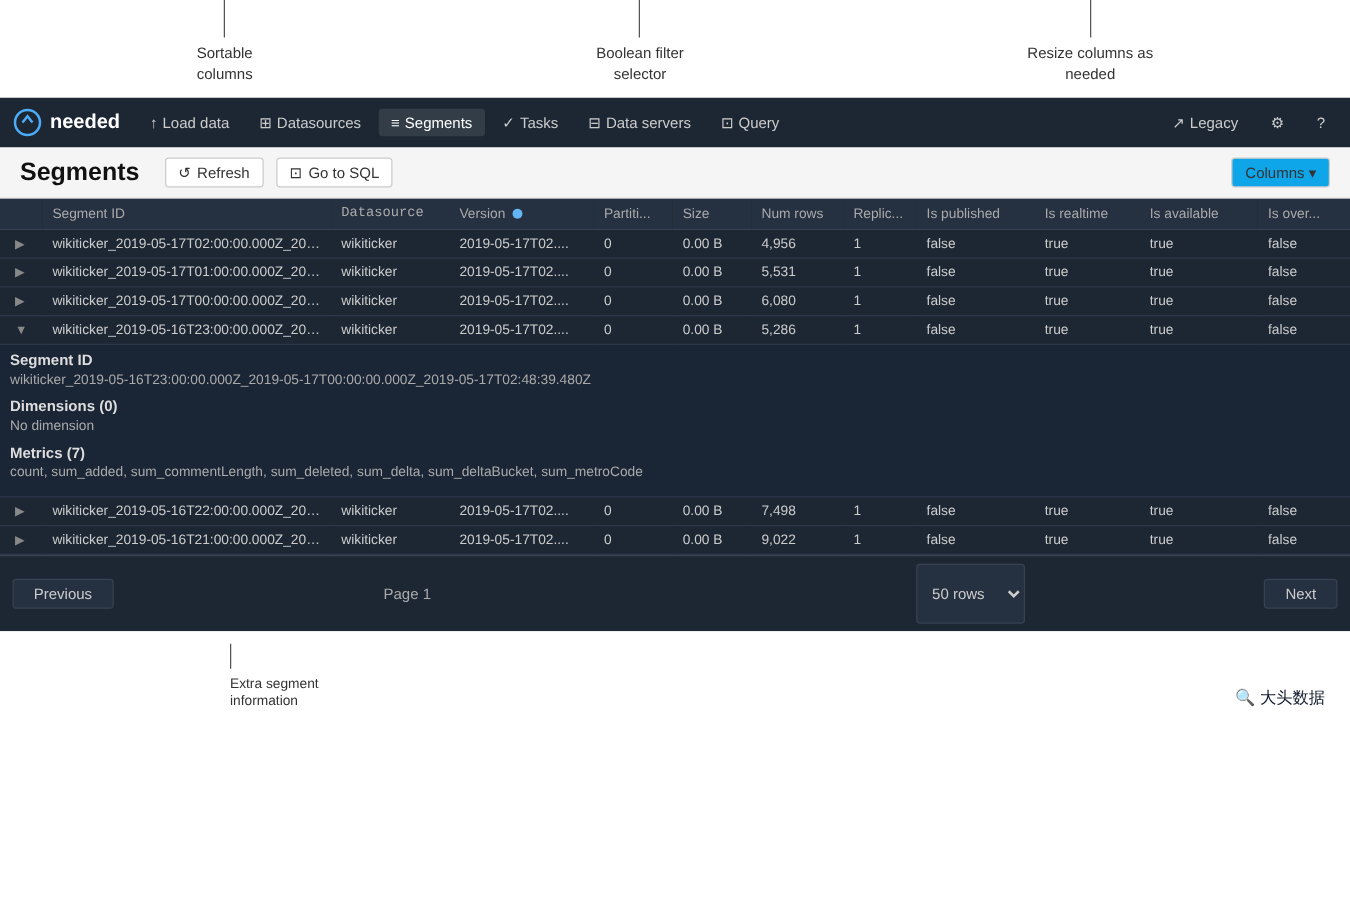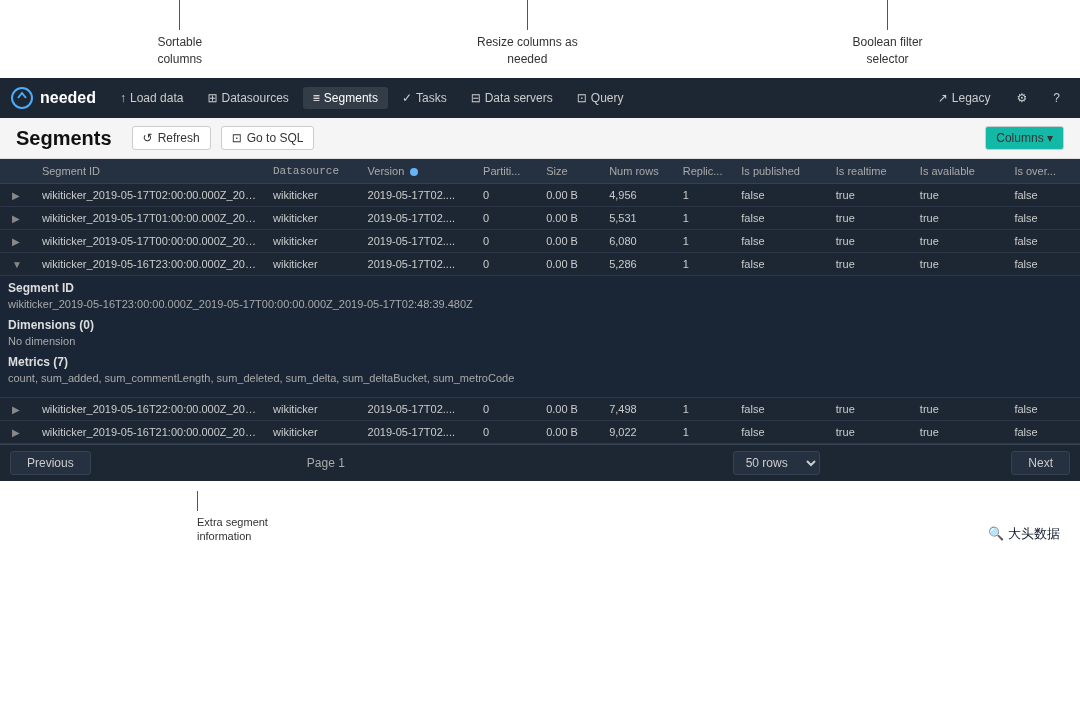--- a/index.html
+++ b/index.html
@@ -82,21 +82,21 @@
       padding: 4px 10px;
       border: 1px solid #ccc;
       background: #fff;
       border-radius: 3px;
       cursor: pointer;
       font-size: 12px;
       color: #333;
     }
     .btn-columns {
       margin-left: auto;
-      background: #14b8a6;
+      background: #0ea5e9;
       border: 1px solid #ccc;
     }
 
     
     .table-container {
       background: #1c2733;
       overflow-x: auto;
     }
 
     
@@ -207,29 +207,29 @@
     .page-info {
       flex: 1;
       text-align: center;
       color: #aaa;
       font-size: 12px;
     }
     .rows-select {
       background: #253040;
       border: 1px solid #374151;
       color: #ccc;
-      padding: 3px 8px;
+      padding: 15px 8px;
       border-radius: 3px;
       font-size: 12px;
       cursor: pointer;
     }
 
     
     .annotations-bottom {
-      padding: 10px 37px;
+      padding: 10px 24px;
       background: #fff;
       display: flex;
       align-items: flex-start;
       gap: 20px;
       min-height: 60px;
     }
 
     
     .watermark {
       position: absolute;
@@ -245,28 +245,28 @@
 <div class="annotations-top">
   <div class="callout">
     <span style="display:inline-block;width:1px;height:30px;background:#555;margin-bottom:4px;vertical-align:top;margin-top:-10px;"></span>
     <br>
     <span style="white-space:pre;">Sortable
 columns</span>
   </div>
   <div class="callout">
     <span style="display:inline-block;width:1px;height:30px;background:#555;margin-bottom:4px;vertical-align:top;margin-top:-10px;"></span>
     <br>
-    <span style="white-space:pre;">Resize columns as
-needed</span>
+    <span style="white-space:pre;">Boolean filter
+selector</span>
   </div>
   <div class="callout">
     <span style="display:inline-block;width:1px;height:30px;background:#555;margin-bottom:4px;vertical-align:top;margin-top:-10px;"></span>
     <br>
-    <span style="white-space:pre;">Boolean filter
-selector</span>
+    <span style="white-space:pre;">Resize columns as
+needed</span>
   </div>
 </div>
 
 <nav class="navbar">
   <div class="nav-logo">
     <svg class="nav-logo-icon" viewBox="0 0 24 24" fill="none">
       <circle cx="12" cy="12" r="10" stroke="#4dabf7" stroke-width="2" fill="none"></circle>
       <path d="M8 12 L12 7 L16 12" stroke="#4dabf7" stroke-width="2" fill="none"></path>
     </svg>
     <span>needed</span>

